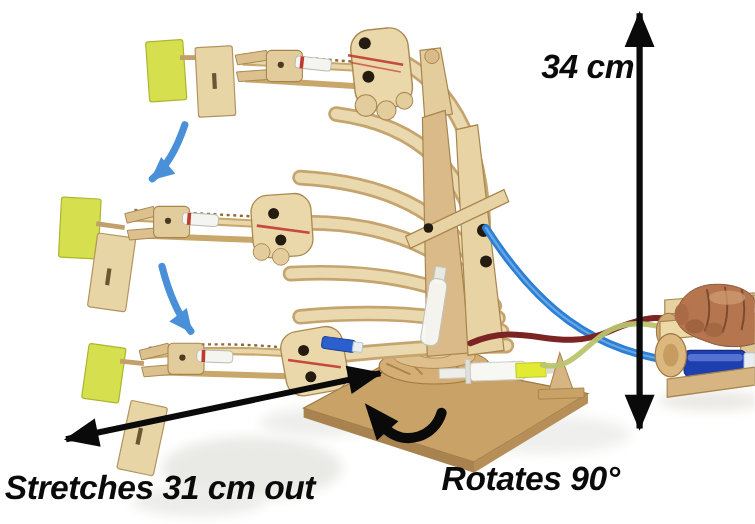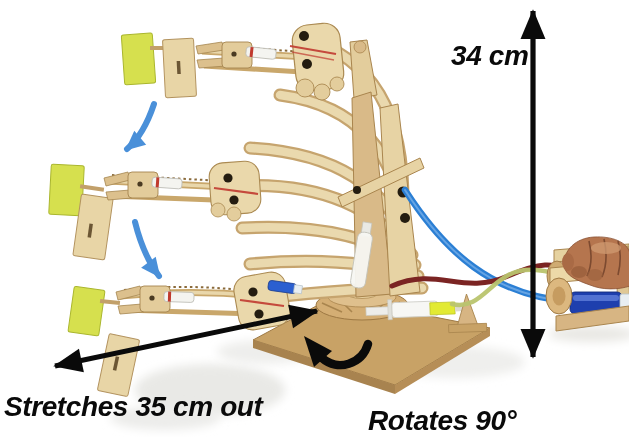--- a/index.html
+++ b/index.html
@@ -3,21 +3,21 @@
 <meta charset="utf-8">
 <style>
   html,body{margin:0;padding:0;background:#fff;}
   .stage{position:relative;width:629px;height:437px;overflow:hidden;background:#ffffff;
          font-family:"Liberation Sans","DejaVu Sans",sans-serif;}
   .photo-svg{position:absolute;inset:0;width:629px;height:437px;display:block;}
   .anno{position:absolute;font-style:italic;font-weight:700;font-size:28px;
         letter-spacing:-0.4px;color:var(--c-annotation,#0a0a0a);line-height:32px;white-space:nowrap;}
   #label-height{left:451px;top:40px;}
   #label-reach{left:4px;top:391px;}
-  #label-rotation{left:368px;top:405px;}
+  #label-rotation{left:368px;top:383px;}
 </style>
 </head>
 <body>
 
 <div class="stage">
 
 <svg class="photo-svg" viewBox="0 0 629 437" xmlns="http://www.w3.org/2000/svg">
   <defs>
     <marker id="headBlack" viewBox="0 0 10 10" refX="9" refY="5" markerWidth="6.5" markerHeight="6" orient="auto-start-reverse">
       <path d="M0,1 L9.6,5 L0,9 Z" fill="#0a0a0a"></path>
@@ -210,16 +210,16 @@
     <path d="M368,344 C362,364 338,372 322,358" fill="none" stroke="#0a0a0a" stroke-width="8.5" stroke-linecap="round"></path>
     <polygon points="304,336 332,351 314,367" fill="#0a0a0a"></polygon>
     <path d="M154,104 C148,122 140,138 127,149" fill="none" style="stroke:var(--c-motion-arrow,#4a90d9)" stroke-width="6" stroke-linecap="round" marker-end="url(#headBlue)"></path>
     <path d="M135,222 C141,246 149,263 159,276" fill="none" style="stroke:var(--c-motion-arrow,#4a90d9)" stroke-width="6" stroke-linecap="round" marker-end="url(#headBlue)"></path>
   </g>
 </svg>
 
 <div class="anno" id="label-height">
   <div>34 cm</div>
 </div>
-<div class="anno" id="label-reach">Stretches 35 cm out</div>
+<div class="anno" id="label-reach">Stretches 31 cm out</div>
 <div class="anno" id="label-rotation">Rotates 90°</div>
 
 </div>
 
 </body></html>

